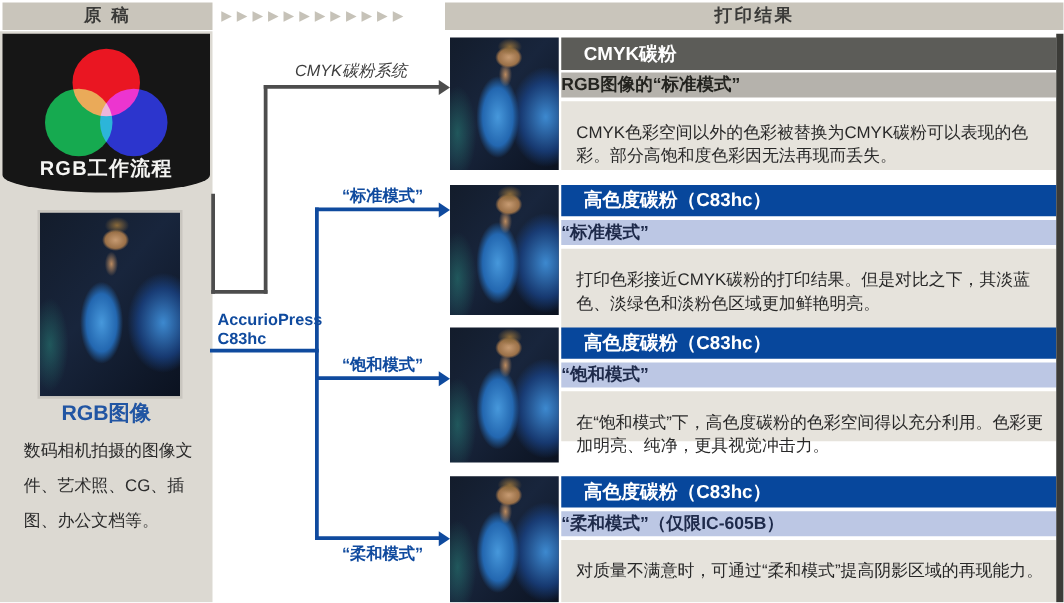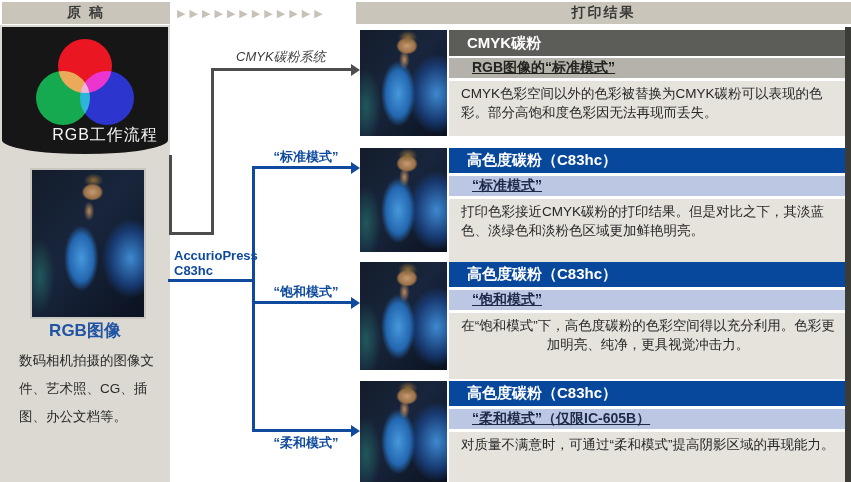--- a/index.html
+++ b/index.html
@@ -29,21 +29,21 @@
   .venn{left:28px;top:12px;width:110px;height:88px;}
   .venn i{
     position:absolute;width:54px;height:54px;border-radius:50%;
     mix-blend-mode:screen;display:block;
   }
   .venn .r{background:#e8000d;left:28px;top:0;}
   .venn .g{background:#00a23f;left:6px;top:32px;}
   .venn .b{background:#1822c8;left:50px;top:32px;}
   .panel-title{
     left:0;bottom:8px;width:100%;text-align:center;color:#f4f4f2;
-    font-size:16px;font-weight:normal;letter-spacing:1px;padding-left:20px;
+    font-size:16px;font-weight:bold;letter-spacing:1px;
   }
 
   
   .photo{
     background:
       radial-gradient(ellipse 13px 9px at 55% 7%, #8a6a3a 0%, rgba(0,0,0,0) 75%),
       radial-gradient(ellipse 15px 12px at 54% 15%, #c79b72 0%, #9a7048 55%, rgba(0,0,0,0) 72%),
       radial-gradient(ellipse 7px 13px at 51% 28%, #b98a60 0%, rgba(0,0,0,0) 75%),
       radial-gradient(ellipse 22px 42px at 44% 60%, #4798db 0%, #2367b0 55%, rgba(0,0,0,0) 78%),
       radial-gradient(ellipse 36px 50px at 88% 60%, #3d89cf 0%, rgba(26,70,140,.72) 55%, rgba(0,0,0,0) 80%),
@@ -77,27 +77,27 @@
   
   .res-photo{left:360px;width:87px;}
   .res-title{
     left:449px;width:396px;color:#ffffff;font-size:15px;font-weight:bold;
     display:flex;align-items:center;padding-left:18px;box-sizing:border-box;
   }
   .res-title.gray-t{background:#5c5c58;}
   .res-title.blue-t{background:#07479c;}
   .res-sub{
     left:449px;width:396px;font-size:14px;font-weight:bold;
-    display:flex;align-items:center;padding-left:23px;box-sizing:border-box;text-decoration:underline;
+    display:flex;align-items:center;padding-left:0;box-sizing:border-box;
   }
   .res-sub.gray-t{background:#b5b2ac;color:#23231f;}
   .res-sub.blue-t{background:#bcc7e4;color:#1e2a4a;}
   .res-body{
     left:449px;width:396px;background:#e6e3dc;color:#282828;font-size:13.5px;
-    line-height:19px;padding:3px 10px 0 12px;box-sizing:border-box;
+    line-height:19px;padding:15px 10px 0 12px;box-sizing:border-box;
   }
   .edge-strip{left:845px;top:27px;width:6px;height:455px;background:#3b3b37;}
 </style>
 </head>
 <body>
 
 <div class="stage">
 
   <div class="abs hdr-bar" style="left:2px;top:2px;width:168px;height:22px;">
     <span>原 稿</span>
@@ -165,21 +165,21 @@
   <div class="abs res-body" style="top:81px;height:55px;">CMYK色彩空间以外的色彩被替换为CMYK碳粉可以表现的色彩。部分高饱和度色彩因无法再现而丢失。</div>
 
   <div class="abs photo res-photo" style="top:148px;height:104px;"></div>
   <div class="abs res-title blue-t" style="top:148px;height:25px;">高色度碳粉（C83hc）</div>
   <div class="abs res-sub blue-t" style="top:176px;height:20px;">“标准模式”</div>
   <div class="abs res-body" style="top:199px;height:69px;">打印色彩接近CMYK碳粉的打印结果。但是对比之下，其淡蓝色、淡绿色和淡粉色区域更加鲜艳明亮。</div>
 
   <div class="abs photo res-photo" style="top:262px;height:108px;"></div>
   <div class="abs res-title blue-t" style="top:262px;height:25px;">高色度碳粉（C83hc）</div>
   <div class="abs res-sub blue-t" style="top:290px;height:20px;">“饱和模式”</div>
-  <div class="abs res-body" style="top:313px;height:66px;text-align:center;">在“饱和模式”下，高色度碳粉的色彩空间得以充分利用。色彩更加明亮、纯净，更具视觉冲击力。</div>
+  <div class="abs res-body" style="top:313px;height:40px;">在“饱和模式”下，高色度碳粉的色彩空间得以充分利用。色彩更加明亮、纯净，更具视觉冲击力。</div>
 
   <div class="abs photo res-photo" style="top:381px;height:101px;"></div>
   <div class="abs res-title blue-t" style="top:381px;height:25px;">高色度碳粉（C83hc）</div>
   <div class="abs res-sub blue-t" style="top:409px;height:20px;">“柔和模式”（仅限IC-605B）</div>
   <div class="abs res-body" style="top:432px;height:50px;">对质量不满意时，可通过“柔和模式”提高阴影区域的再现能力。</div>
 
   <div class="abs edge-strip"></div>
 </div>
 
 </body></html>

